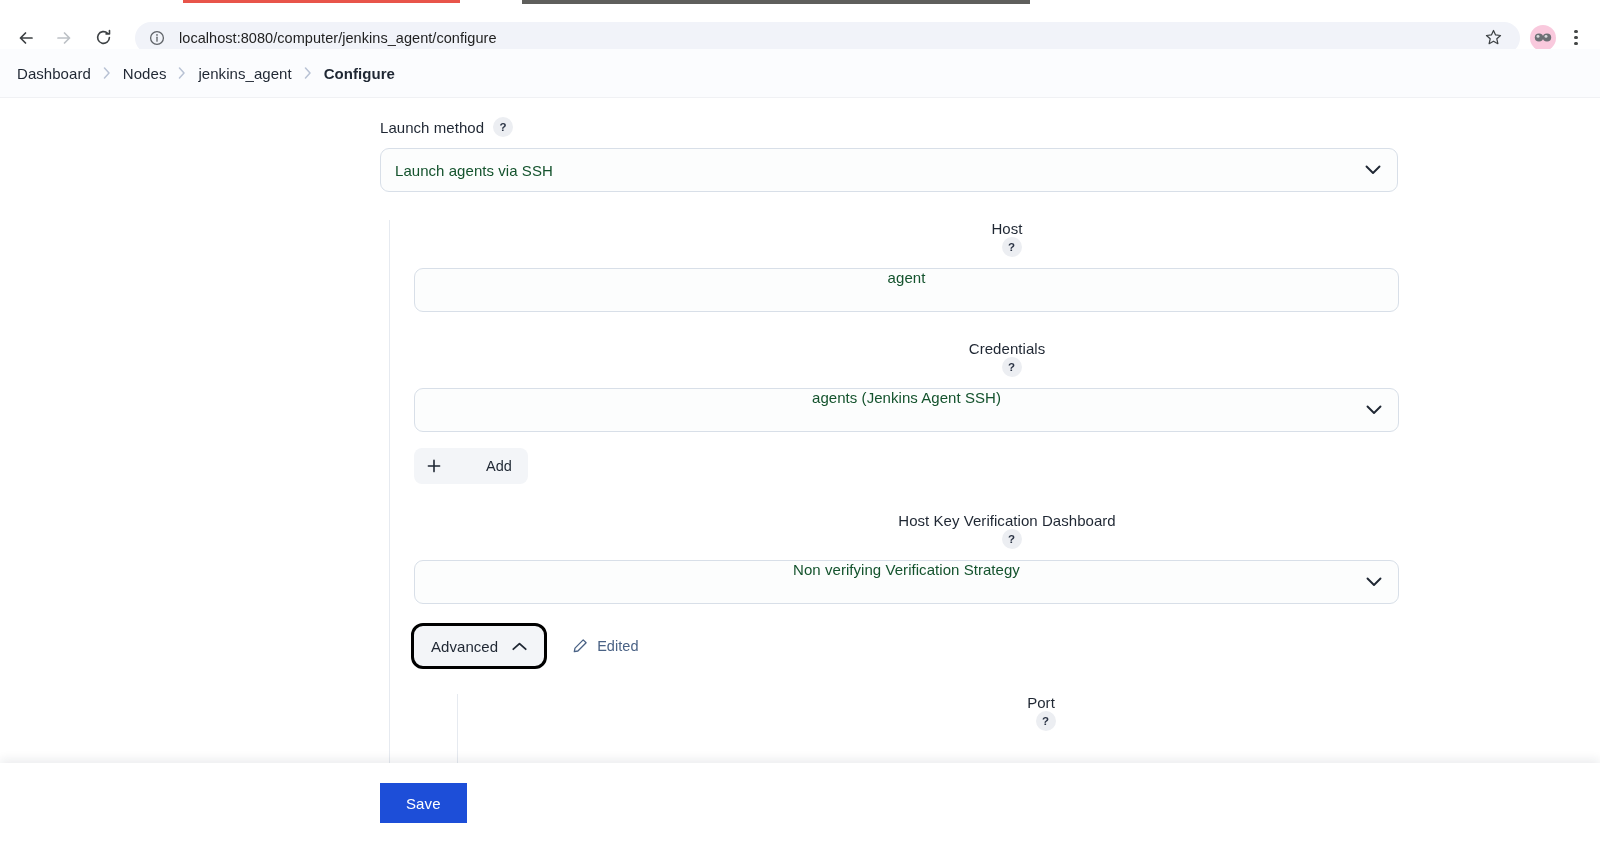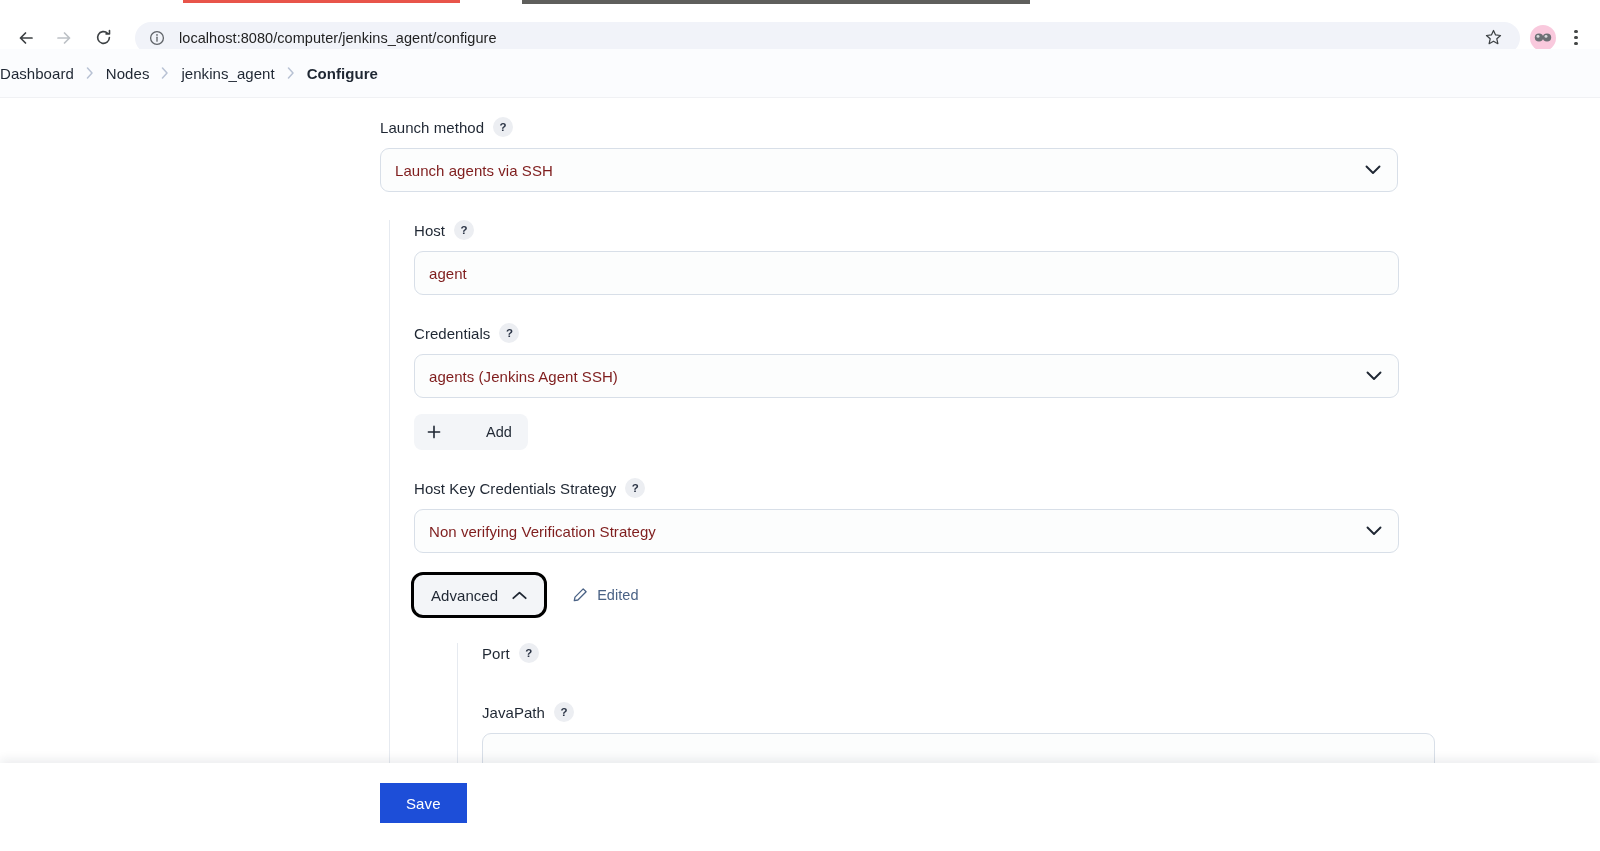--- a/index.html
+++ b/index.html
@@ -101,20 +101,21 @@
     width: 1600px; height: 802px;
     background: #ffffff;
     overflow: hidden;
   }
 
   .breadcrumb-bar {
     height: 49px;
     background: #fbfcfe;
     border-bottom: 1px solid #f0f1f4;
     display: flex; align-items: center;
+    padding-left: 17px;
   }
   .crumb {
     font-size: 15px;
     color: #1f2733;
     letter-spacing: 0.05px;
   }
   .crumb.last { font-weight: 700; }
   .crumb-sep {
     margin: 0 12px;
     color: #b8c2d4;
@@ -155,21 +156,21 @@
   }
 
   .control {
     height: 44px;
     background: #fcfdfd;
     border: 1px solid #d8dfe8;
     border-radius: 9px;
     display: flex; align-items: center;
     padding: 0 14px;
     font-size: 15px;
-    color: #7f1d1d;
+    color: #14532d;
     position: relative;
   }
   .control .val { letter-spacing: 0.05px; }
   .control .chev {
     position: absolute; right: 16px; top: 50%;
     transform: translateY(-50%);
     display: flex;
   }
 
   .row-level-0 { margin-left: 380px; width: 1018px; }
@@ -177,21 +178,21 @@
   .nested {
     margin-left: 389px;
     border-left: 1px solid #e6eaf0;
     padding-left: 24px;
   }
   .nested-2 {
     margin-left: 43px;
     border-left: 1px solid #e6eaf0;
     padding-left: 24px;
   }
-  .nested .control, .nested .field-label { width: 985px; }
+  .nested .control, .nested .field-label { width: 985px; flex-direction: column; }
   .nested-2 .control, .nested-2 .field-label { width: 953px; }
   .nested .field-label, .nested-2 .field-label { width: auto; }
 
   .spacer-lg { height: 28px; }
 
   .add-btn {
     margin-top: 16px;
     height: 36px;
     padding: 0 16px 0 13px;
     background: #f3f5f8;
@@ -399,21 +400,21 @@
                   </svg>
               </span>
               <span>Add</span>
             </button>
           </div>
 
           <div class="spacer-lg"></div>
 
           <div>
             <div class="field-label">
-              <span>Host Key Credentials Strategy</span>
+              <span>Host Key Verification Dashboard</span>
               <span class="help-badge">?</span>
             </div>
             <div class="control">
               <span class="val">Non verifying Verification Strategy</span>
               <span class="chev">
                 <svg width="16" height="10" viewBox="0 0 16 10" fill="none">
                     <path d="M1.5 1.5L8 8l6.5-6.5" stroke="#1f2733" stroke-width="1.9" stroke-linecap="round" stroke-linejoin="round"></path>
                   </svg>
               </span>
 

